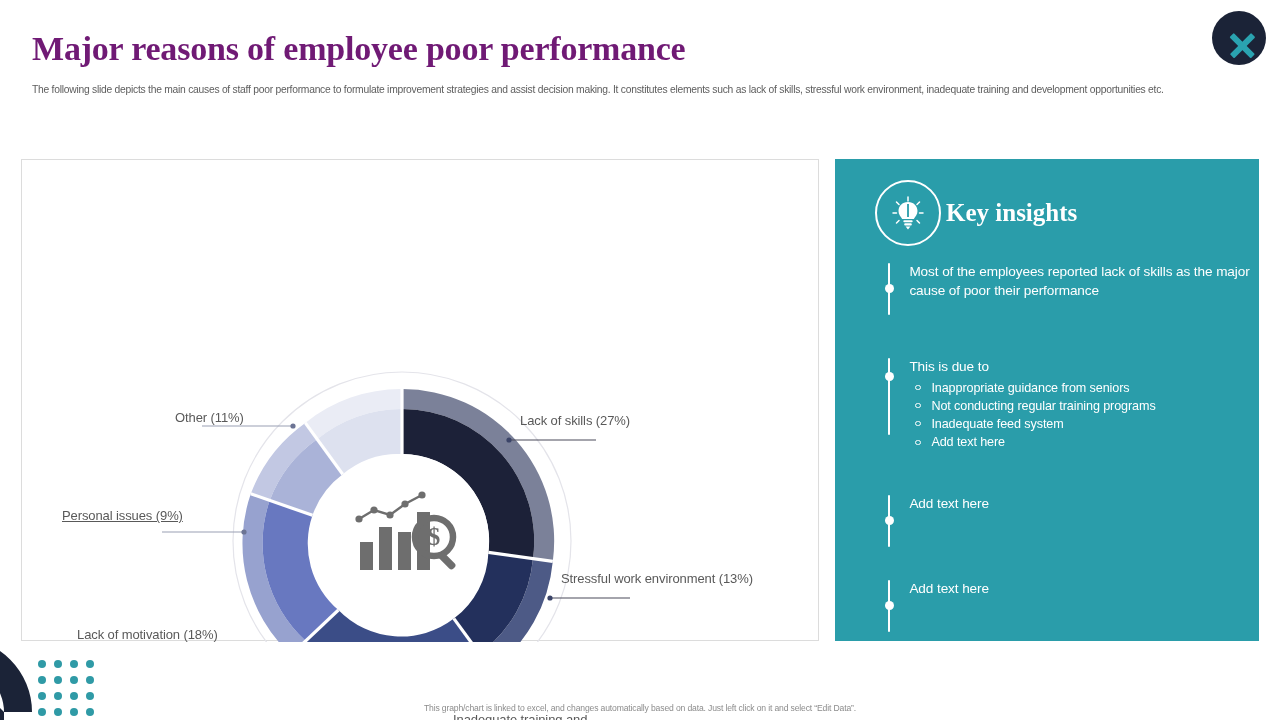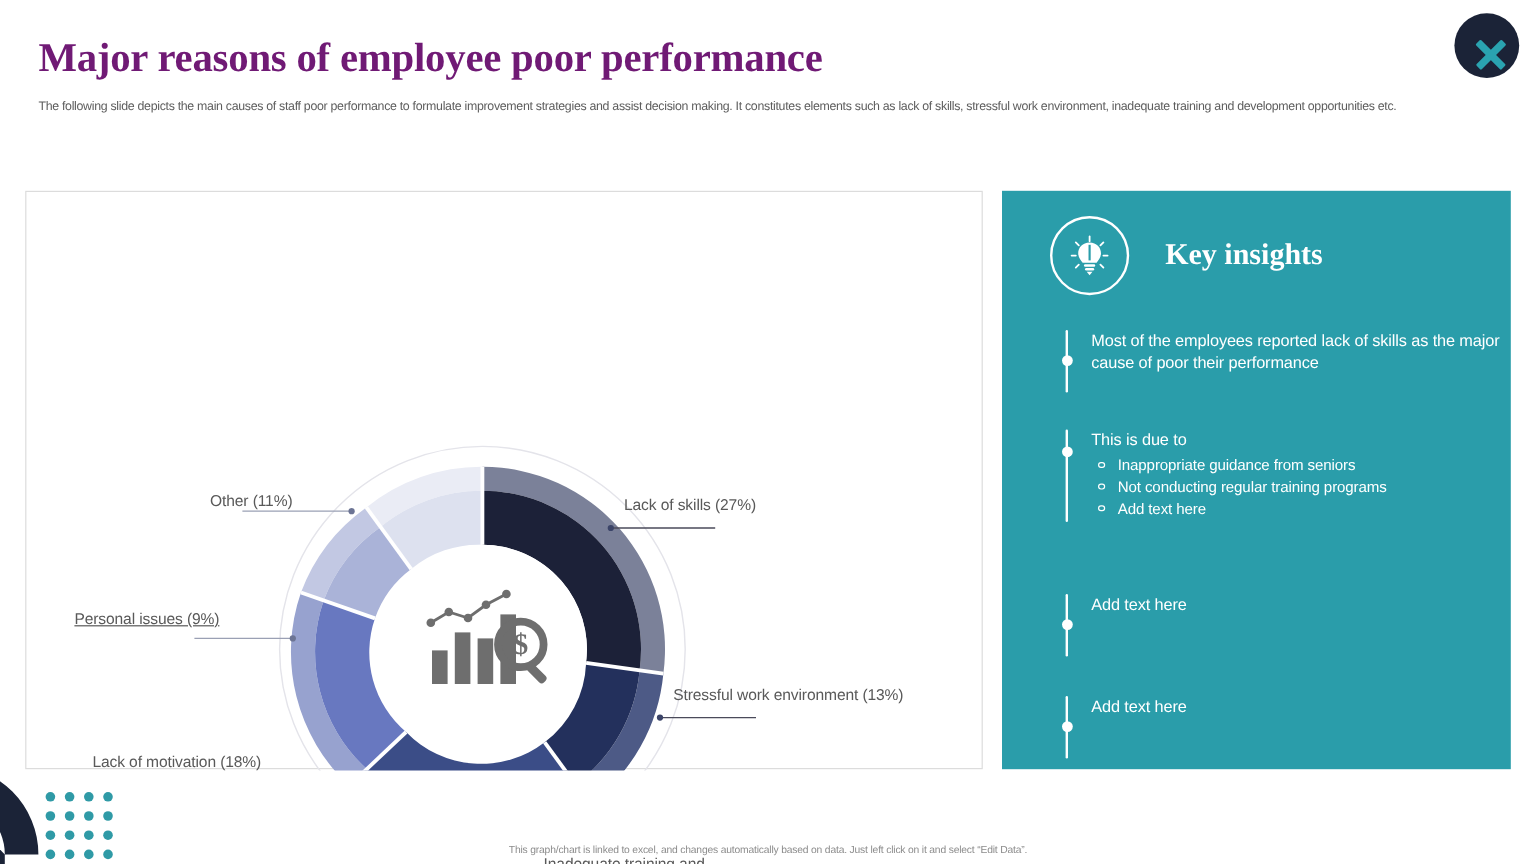--- a/index.html
+++ b/index.html
@@ -42,21 +42,21 @@
     position:absolute;left:21px;top:159px;width:798px;height:482px;
     background:#ffffff;border:1px solid #dcdcdc;box-sizing:border-box;
   }
   #insights-panel{
     position:absolute;left:835px;top:159px;width:424px;height:482px;
     background:#2a9daa;box-sizing:border-box;
   }
 
   
   #insights-header{
-    position:absolute;left:40px;top:21px;display:flex;align-items:center;gap:30px;
+    position:absolute;left:40px;top:21px;display:flex;align-items:center;gap:5px;
   }
   #bulb-circle{
     width:62px;height:62px;border-radius:50%;border:2.4px solid #ffffff;
     display:flex;align-items:center;justify-content:center;flex:0 0 auto;
   }
   #insights-title{
     font-family:"Liberation Serif",serif;font-size:25px;font-weight:700;color:#ffffff;
   }
 
   
@@ -224,38 +224,39 @@
         <path d="M20 9 C14.2 9 10.5 13.2 10.5 18 C10.5 21.6 12.8 23.8 14.2 26 L25.8 26 C27.2 23.8 29.5 21.6 29.5 18 C29.5 13.2 25.8 9 20 9 Z" fill="#ffffff"></path>
         <rect x="15.3" y="27.2" width="9.4" height="2.1" rx="1" fill="#ffffff"></rect>
         <rect x="16.2" y="30.3" width="7.6" height="2.1" rx="1" fill="#ffffff"></rect>
         <path d="M17.6 33.4 L22.4 33.4 L20 36.4 Z" fill="#ffffff"></path>
         <rect x="19.1" y="11" width="1.8" height="13" fill="#2a9daa"></rect>
       </svg>
     </div>
     <div id="insights-title">Key insights</div>
   </div>
 
-  <div class="insight" style="top:116px;">
+  <div class="insight" style="top:104px;">
     <div class="bar" style="height:52px;">
       <span class="dot" style="top:21px;"></span>
     </div>
     <div class="body">
       <div class="head">Most of the employees reported lack of skills as the major cause of poor their performance</div>
     </div>
   </div>
 
   <div class="insight" style="top:199px;">
     <div class="bar" style="height:77px;">
       <span class="dot" style="top:14px;"></span>
     </div>
     <div class="body">
       <div class="head">This is due to</div>
       <ul class="sublist">
         <li>Inappropriate guidance from seniors</li>
         <li>Not conducting regular training programs</li>
+        <li>Inadequate feed system</li>
         <li>Add text here</li>
       </ul>
     </div>
   </div>
 
   <div class="insight" style="top:336px;">
     <div class="bar" style="height:52px;">
       <span class="dot" style="top:21px;"></span>
     </div>
     <div class="body">

